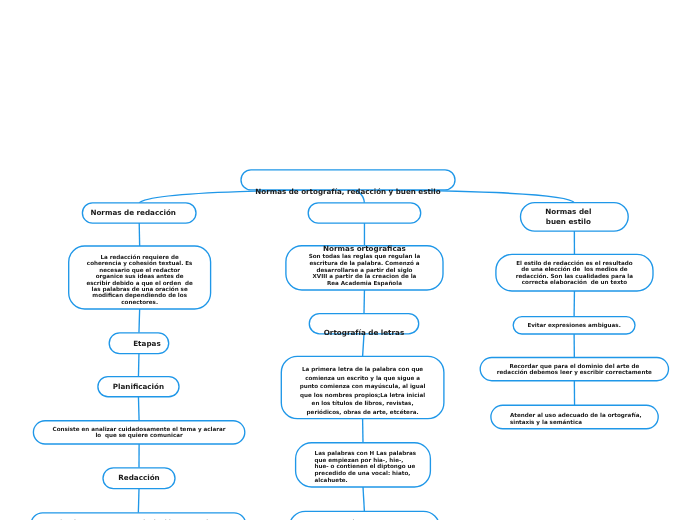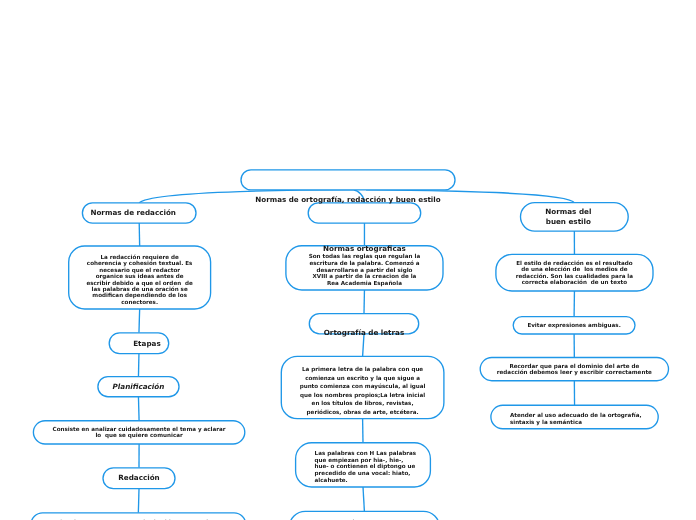--- a/index.html
+++ b/index.html
@@ -56,32 +56,32 @@
   <rect x="281.3" y="356.4" width="162.6" height="62.3" rx="16.00" ry="16.00" class="box"></rect>
   <rect x="295.6" y="442.7" width="134.8" height="44.3" rx="16.00" ry="16.00" class="box"></rect>
   <rect x="289.3" y="511.3" width="150.2" height="44.3" rx="16.00" ry="16.00" class="box"></rect>
   <rect x="520.5" y="202.6" width="107.7" height="28.5" rx="14.25" ry="14.25" class="box"></rect>
   <rect x="495.9" y="254.4" width="157.1" height="36.6" rx="16.00" ry="16.00" class="box"></rect>
   <rect x="513.2" y="316.6" width="121.8" height="17.4" rx="8.70" ry="8.70" class="box"></rect>
   <rect x="480.2" y="357.5" width="188.3" height="23.2" rx="11.60" ry="11.60" class="box"></rect>
   <rect x="490.9" y="405.2" width="167.3" height="23.5" rx="11.75" ry="11.75" class="box"></rect>
  </svg>
  <div id="node-text-layer">
-  <div class="node" style="left:241px;top:188px;width:214px;height:20px;font-size:7.15px;line-height:11px;padding-left:8px;padding-right:8px;transform:translateY(0.7px);"><span>Normas de ortografía, redacción y buen estilo</span></div>
+  <div class="node" style="left:241px;top:180px;width:214px;height:20px;font-size:7.15px;line-height:11px;padding-left:8px;padding-right:8px;transform:translateY(0.7px);"><span>Normas de ortografía, redacción y buen estilo</span></div>
   <div class="node" style="left:82.4px;top:202.8px;width:98px;height:20.3px;font-size:7.2px;line-height:11px;padding-left:8px;padding-right:8px;transform:translateY(0.2px);"><span>Normas de redacción</span></div>
   <div class="node" style="left:68.7px;top:246.0px;width:141.9px;height:63.0px;font-size:5.6px;line-height:6.4px;padding-left:4px;padding-right:4px;transform:translateY(2px);"><span>La redacción requiere de
 coherencia y cohesión textual. Es
 necesario que el redactor
 organice sus ideas antes de
 escribir debido a que el orden  de
 las palabras de una oración se
 modifican dependiendo de los
 conectores.</span></div>
   <div class="node" style="left:109.2px;top:332.8px;width:59.5px;height:20.9px;font-size:7.2px;line-height:11px;padding-left:24px;padding-right:8px;transform:translateY(0.2px);"><span>Etapas</span></div>
-  <div class="node" style="left:97.9px;top:376.6px;width:81.1px;height:20.1px;font-size:7.2px;line-height:11px;padding-left:8px;padding-right:8px;transform:translateY(0.2px);font-style:italic;"><span>Planificación</span></div>
+  <div class="node" style="left:97.9px;top:376.6px;width:81.1px;height:20.1px;font-size:7.2px;line-height:11px;padding-left:8px;padding-right:8px;transform:translateY(0.2px);"><span>Planificación</span></div>
   <div class="node" style="left:33.4px;top:420.7px;width:211.4px;height:23.3px;font-size:5.6px;line-height:6.6px;padding-left:4px;padding-right:4px;"><span>Consiste en analizar cuidadosamente el tema y aclarar
 lo  que se quiere comunicar</span></div>
   <div class="node" style="left:103.0px;top:467.8px;width:72.0px;height:20px;font-size:7.2px;line-height:11px;padding-left:8px;padding-right:8px;transform:translateY(0.2px);"><span>Redacción</span></div>
   <div class="node" style="left:31.0px;top:512.8px;width:214.7px;height:23.3px;font-size:5.6px;line-height:6.6px;padding-left:4px;padding-right:4px;transform:translateY(0.5px);"><span>Consiste en poner por escrito las ideas que se han
 planificado previamente</span></div>
   <div class="node" style="left:308.2px;top:202.8px;width:112.5px;height:20.3px;font-size:7.2px;line-height:11px;padding-left:8px;padding-right:8px;transform:translateY(0.2px);margin-top:36px;"><span>Normas ortograficas</span></div>
   <div class="node" style="left:285.9px;top:245.7px;width:157.1px;height:44.3px;font-size:5.6px;line-height:6.6px;padding-left:4px;padding-right:4px;transform:translateY(2px);"><span>Son todas las reglas que regulan la
 escritura de la palabra. Comenzó a
 desarrollarse a partir del siglo
 XVIII a partir de la creacion de la

